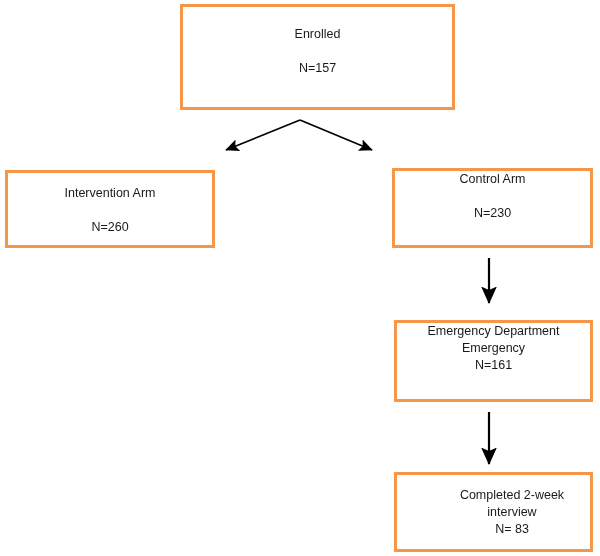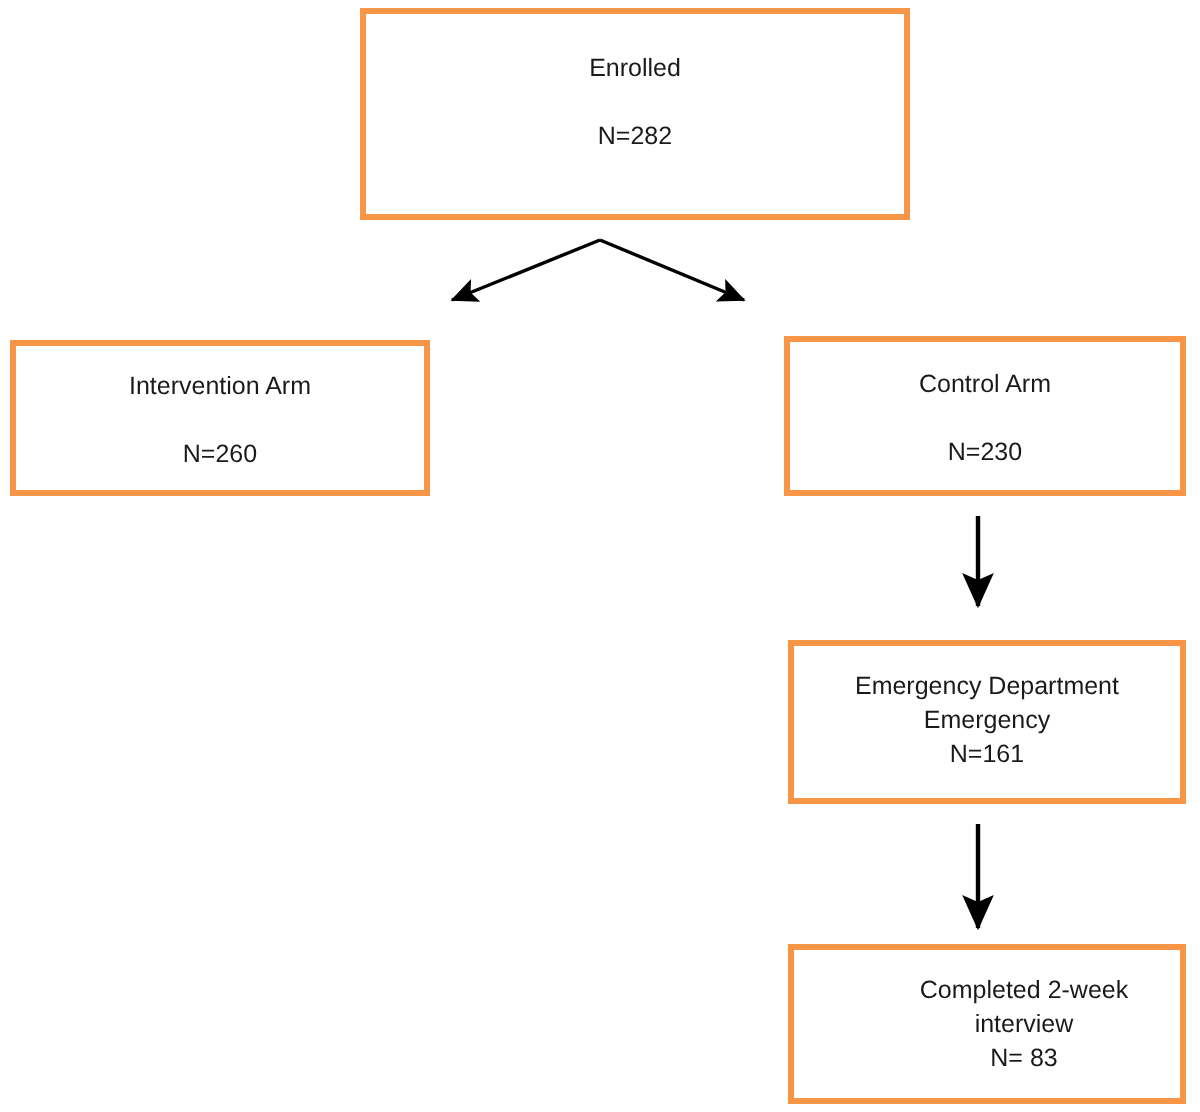--- a/index.html
+++ b/index.html
@@ -49,26 +49,24 @@
     text-align: right;
   }
   #node-intervention {
     left: 5px;    top: 170px;
     width: 210px; height: 78px;
     padding-top: 12px;
   }
   #node-control {
     left: 392px;  top: 168px;
     width: 201px; height: 80px;
-    padding-top: 13px;
   }
   #node-ed {
     left: 394px;  top: 320px;
     width: 199px; height: 82px;
-    padding-top: 12px;
   }
   #node-completed {
     left: 394px;  top: 472px;
     width: 199px; height: 80px;
     padding-top: 12px;
     padding-left: 37px;
   }
 
   
   .connector {
@@ -106,21 +104,21 @@
     </g>
 
     <g>
       <line x1="489" y1="412" x2="489" y2="464" stroke="#000000" stroke-width="2.2" marker-end="url(#arrowhead)"></line>
     </g>
   </svg>
 
   <div class="node" id="node-enrolled">
     <span class="line">Enrolled</span>
     <span class="spacer"></span>
-    <span class="line">N=282</span>
+    <span class="line">N=157</span>
   </div>
 
   <div class="node" id="node-intervention">
     <span class="line">Intervention Arm</span>
     <span class="spacer"></span>
     <span class="line">N=260</span>
   </div>
 
   <div class="node" id="node-control">
     <span class="line">Control Arm</span>

